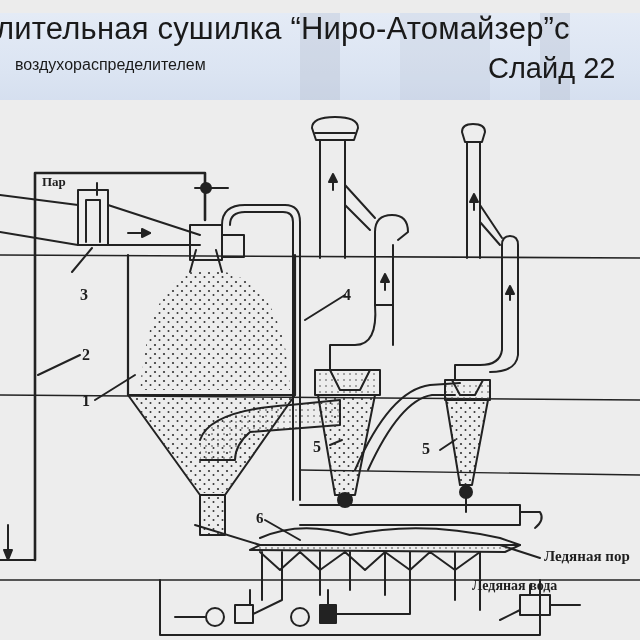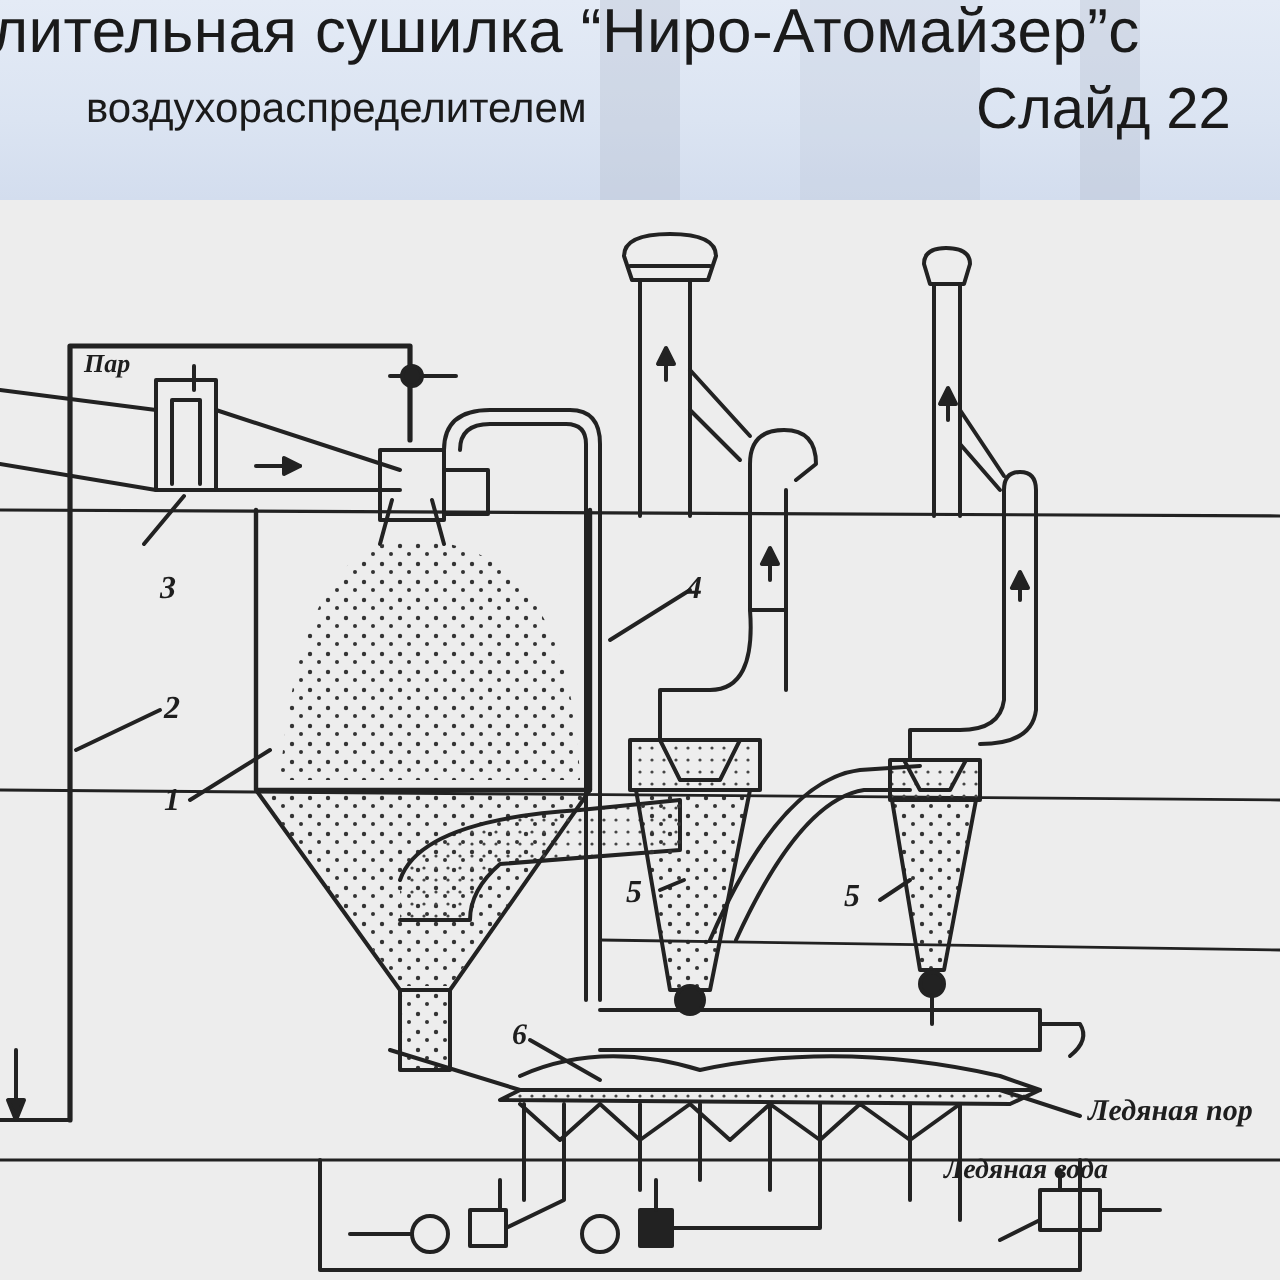--- a/index.html
+++ b/index.html
@@ -1,24 +1,24 @@
 <!DOCTYPE html>
 <html><head>
 <meta charset="utf-8">
 <style>
   html,body{margin:0;padding:0;}
   body{width:640px;height:640px;overflow:hidden;background:#ececec;position:relative;font-family:"Liberation Sans",sans-serif;}
-  .header{position:absolute;left:0;top:0;width:640px;height:100px;background:linear-gradient(180deg,#e4ebf6 0%,#dbe4f2 60%,#d3ddee 100%);overflow:hidden;}
+  .header{position:absolute;left:0;top:13px;width:640px;height:100px;background:linear-gradient(180deg,#e4ebf6 0%,#dbe4f2 60%,#d3ddee 100%);overflow:hidden;}
   .header .ghost{position:absolute;top:0;height:100px;background:rgba(180,190,205,0.35);}
   .title{position:absolute;left:-4px;top:-2px;font-size:31px;color:#1a1a1a;white-space:nowrap;letter-spacing:0.2px;}
-  .subtitle{position:absolute;left:15px;top:43px;font-size:21px;color:#1a1a1a;white-space:nowrap;margin-left:28px;}
+  .subtitle{position:absolute;left:15px;top:43px;font-size:16px;color:#1a1a1a;white-space:nowrap;}
   .slide-num{position:absolute;left:475px;top:39px;font-size:29px;color:#1a1a1a;white-space:nowrap;margin-left:13px;}
   .diagram{position:absolute;left:0;top:100px;width:640px;height:540px;background:#ededed;}
   .diagram svg{position:absolute;left:0;top:0;}
-  .lbl{position:absolute;font-family:"Liberation Serif",serif;font-style:italic;font-weight:bold;color:#1e1e1e;white-space:nowrap;}
+  .lbl{position:absolute;font-family:"Liberation Serif",serif;font-weight:bold;color:#1e1e1e;white-space:nowrap;}
 </style>
 </head>
 <body>
 
 <div class="header">
   <div class="ghost" style="left:300px;width:40px;"></div>
   <div class="ghost" style="left:400px;width:90px;opacity:.6"></div>
   <div class="ghost" style="left:540px;width:30px;"></div>
   <div class="title">лительная сушилка “Ниро-Атомайзер”с</div>
   <div class="subtitle">воздухораспределителем</div>

